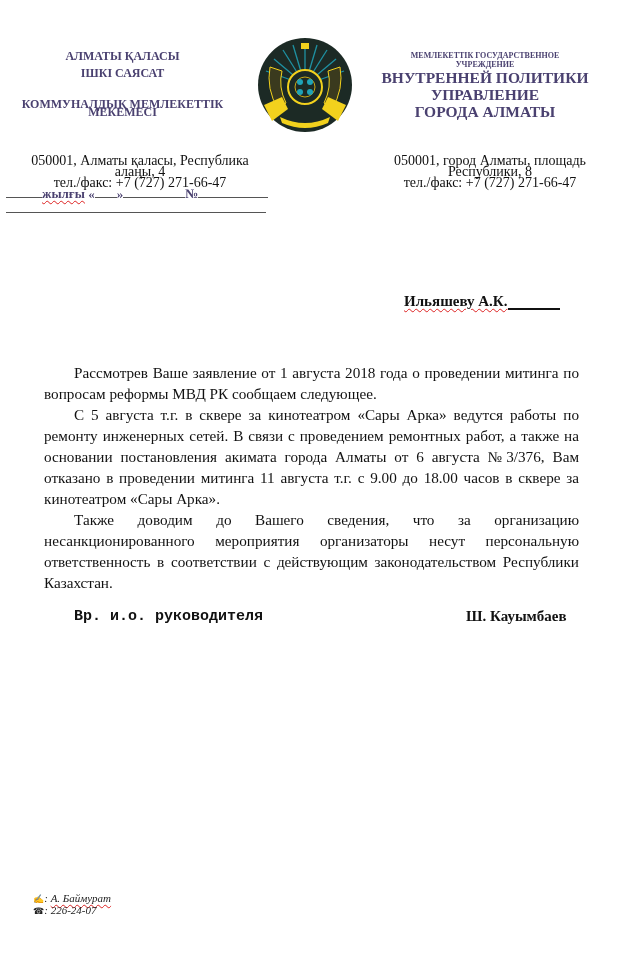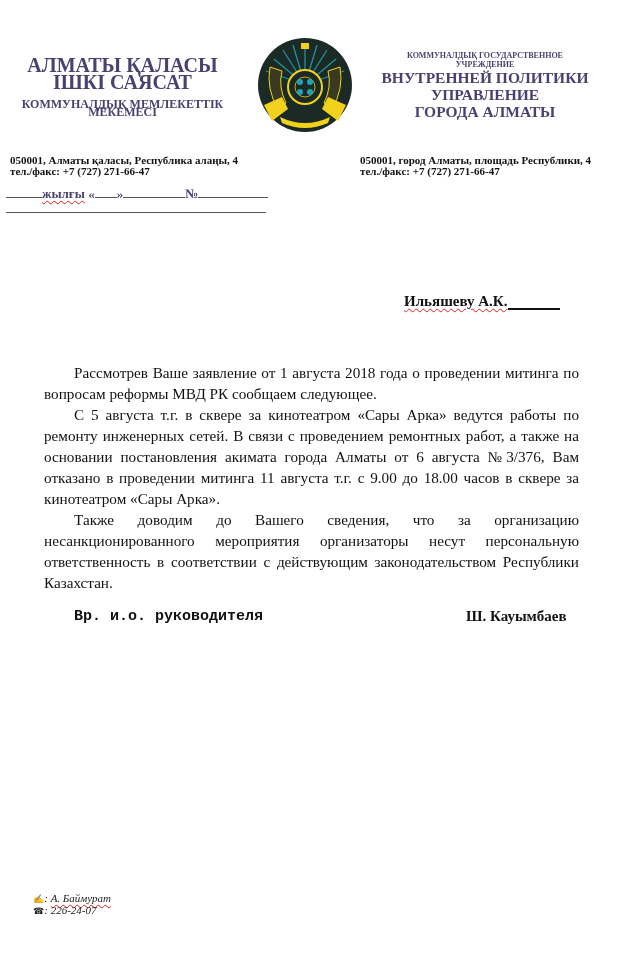--- a/index.html
+++ b/index.html
@@ -1,24 +1,24 @@
 <!DOCTYPE html>
 <html><head>
 <meta charset="utf-8">
 <style>
   html, body { margin: 0; padding: 0; background: #ffffff; }
   body { width: 619px; height: 960px; position: relative; overflow: hidden;
          font-family: "Liberation Serif", "DejaVu Serif", serif; color: #111; }
   .abs { position: absolute; }
   .hdr { color: #4a4170; font-weight: bold; text-align: center; }
-  .kz-title { left: 20px; top: 57px; width: 205px; font-size: 20px; line-height: 17px; }
+  .kz-title { left: 20px; top: 48px; width: 205px; font-size: 12px; line-height: 17px; }
   .kz-sub { left: 20px; top: 100px; width: 205px; font-size: 12px; line-height: 8px; }
   .ru-sub { left: 385px; top: 51px; width: 200px; font-size: 8px; line-height: 9px; }
   .ru-title { left: 370px; top: 69px; width: 230px; font-size: 15.5px; line-height: 17px; }
-  .addr { font-size: 11px; font-weight: bold; color: #111; line-height: 11px; }
+  .addr { font-size: 14px; font-weight: normal; text-align: center; color: #111; line-height: 11px; }
   .addr-kz { left: 10px; top: 155px; width: 260px; }
   .addr-ru { left: 360px; top: 155px; width: 260px; }
   .regline { left: 6px; top: 186px; width: 262px; font-size: 13px; color: #4a4170; font-weight: bold; white-space: nowrap; }
   .regline .u { display: inline-block; border-bottom: 1px solid #555; height: 9px; vertical-align: baseline; }
   .regline2 { left: 6px; top: 212px; width: 260px; height: 0; border-top: 1px solid #555; }
   .addressee { left: 404px; top: 293px; font-size: 15px; font-weight: bold; }
   .addressee .line { display: inline-block; width: 52px; border-bottom: 2px solid #111; height: 14px; vertical-align: bottom; }
   .body-text { left: 44px; top: 362px; width: 535px; font-size: 15.2px; line-height: 21px; text-align: justify; }
   .body-text p { margin: 0; text-indent: 30px; }
   .sig-left { left: 74px; top: 608px; font-size: 15px; font-weight: bold; font-family: Liberation Mono, monospace; }
@@ -63,35 +63,35 @@
     <circle cx="44" cy="55" r="3" fill="#1fa3b8"></circle>
     <circle cx="54" cy="55" r="3" fill="#1fa3b8"></circle>
     <path d="M8 68 L26 60 L32 72 L16 84 Z" fill="#f2d11d"></path>
     <path d="M90 68 L72 60 L66 72 L82 84 Z" fill="#f2d11d"></path>
     <path d="M24 80 Q49 92 74 80 L72 86 Q49 96 26 86 Z" fill="#f2d11d"></path>
     <rect x="45" y="6" width="8" height="6" fill="#f2d11d"></rect>
   </svg>
 </div>
 
 <div class="abs hdr ru-sub">
-  <div>КОММУНАЛДЫҚ ГОСУДАРСТВЕННОЕ</div>
+  <div>МЕМЛЕКЕТТІК ГОСУДАРСТВЕННОЕ</div>
   <div>УЧРЕЖДЕНИЕ</div>
 </div>
 <div class="abs hdr ru-title">
   <div>ВНУТРЕННЕЙ ПОЛИТИКИ</div>
   <div>УПРАВЛЕНИЕ</div>
   <div>ГОРОДА АЛМАТЫ</div>
 </div>
 
 <div class="abs addr addr-kz">
   <div>050001, Алматы қаласы, Республика алаңы, 4</div>
   <div>тел./факс: +7 (727) 271-66-47</div>
 </div>
 <div class="abs addr addr-ru">
-  <div>050001, город Алматы,  площадь Республики, 4</div>
+  <div>050001, город Алматы,  площадь Республики, 8</div>
   <div>тел./факс: +7 (727) 271-66-47</div>
 </div>
 
 <div class="abs regline">
   <span class="u" style="width:36px"></span><span class="spell">жылғы</span>
   <span>«</span><span class="u" style="width:22px"></span><span>»</span><span class="u" style="width:62px"></span><span>№</span><span class="u" style="width:70px"></span>
 </div>
 <div class="abs regline2"></div>
 
 <div class="abs addressee">

